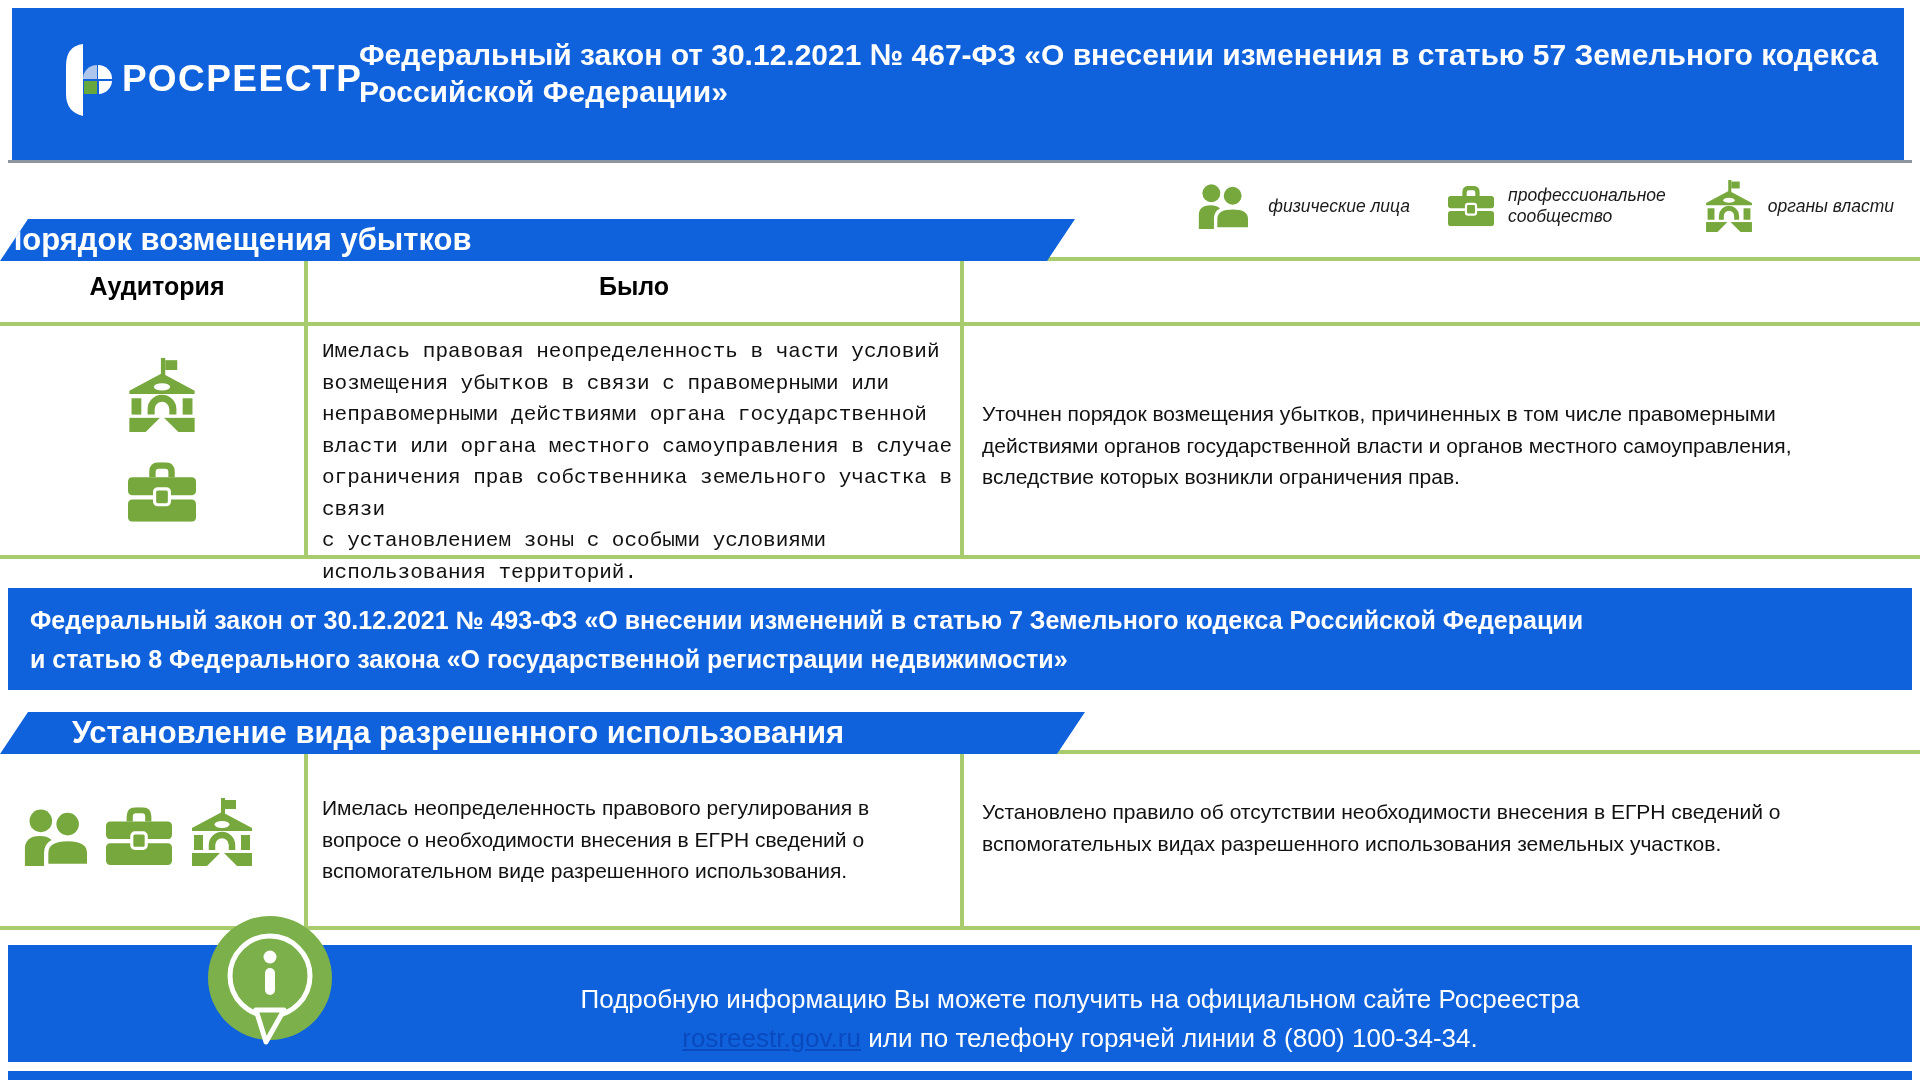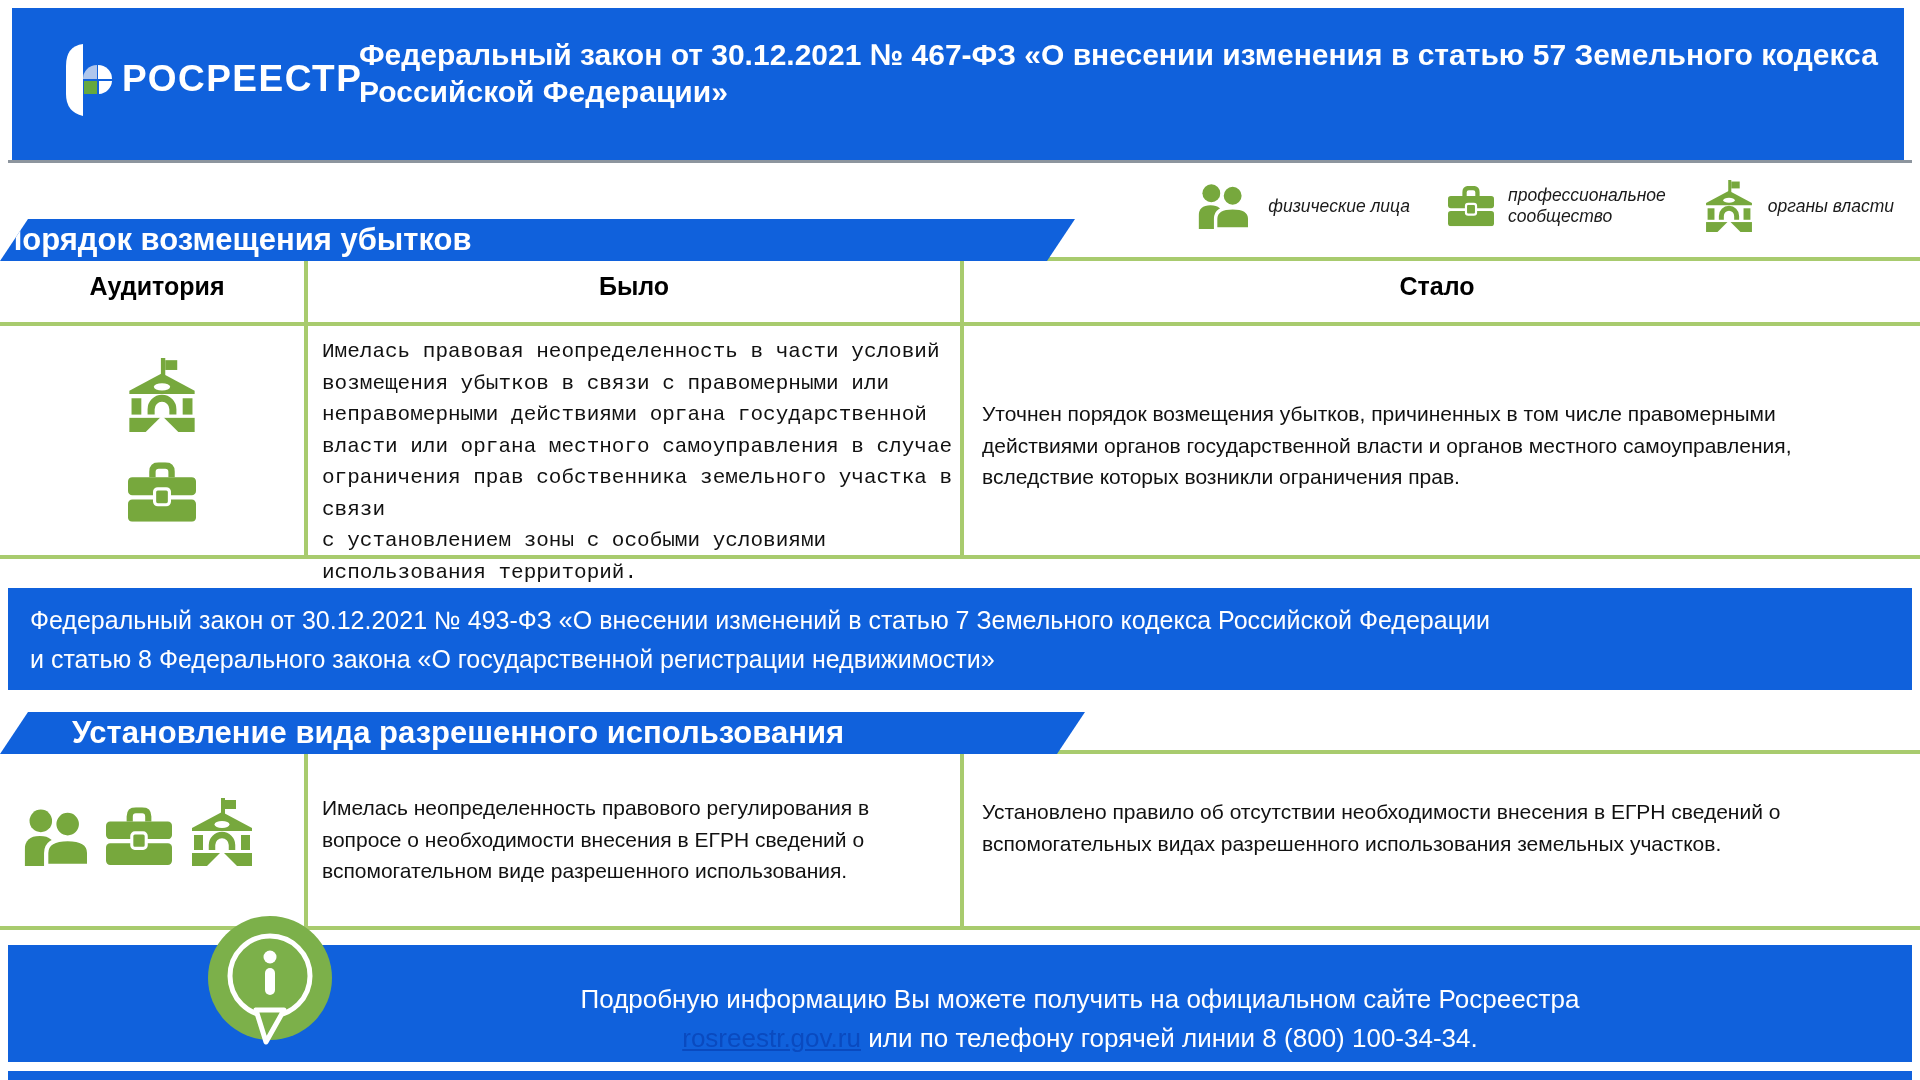--- a/index.html
+++ b/index.html
@@ -52,21 +52,21 @@
   
   .cell{position:absolute;font-size:21px;line-height:31.5px;color:var(--text);white-space:pre-line;}
   .row1-before{left:322px;top:336px;width:636px;font-family:Liberation Mono, monospace;}
   .row1-after{left:982px;top:398px;width:925px;}
   .row2-before{left:322px;top:792px;width:636px;}
   .row2-after{left:982px;top:796px;width:925px;}
 
   
   .band2{position:absolute;left:8px;top:588px;width:1904px;height:102px;background:var(--blue);}
   .band2-text{position:absolute;left:22px;top:13px;width:1860px;color:#fff;
-    font-size:25px;font-weight:normal;line-height:39px;white-space:pre-line;}
+    font-size:25px;font-weight:bold;line-height:39px;white-space:pre-line;}
 
   
   .footer{position:absolute;left:8px;top:945px;width:1904px;height:117px;background:var(--blue);}
   .footer-text{position:absolute;left:250px;right:10px;top:980px;text-align:center;color:#ffffff;
     font-size:26px;line-height:39px;z-index:2;}
   .site-link{color:var(--link-blue);text-decoration:underline;cursor:pointer;}
   .bottom-strip{position:absolute;left:8px;top:1071px;width:1904px;height:9px;background:var(--blue);}
   .info-bubble{position:absolute;left:208px;top:916px;width:124px;height:132px;z-index:3;}
 
   svg{display:block;}
@@ -138,21 +138,20 @@
     </div>
   </div>
 
   <div class="hline" style="top:257px;left:950px;right:0;"></div>
   <div class="banner banner1">
     <span>Порядок возмещения убытков</span>
   </div>
 
   <div class="th th-audience">Аудитория</div>
   <div class="th th-before">Было</div>
-  <div class="th th-after">Стало</div>
 
   <div class="hline" style="top:322px;left:0;right:0;"></div>
   <div class="vline" style="left:304px;top:261px;height:298px;"></div>
   <div class="vline" style="left:960px;top:261px;height:298px;"></div>
   <div class="hline" style="top:555px;left:0;right:0;"></div>
 
   <svg class="gicon abs" style="left:126px;top:358px;" width="72" height="74" viewBox="0 0 64 68">
       <use href="#sym-building"></use>
     </svg>
   <svg class="gicon abs" style="left:128px;top:462px;" width="68" height="60" viewBox="0 0 64 56">

